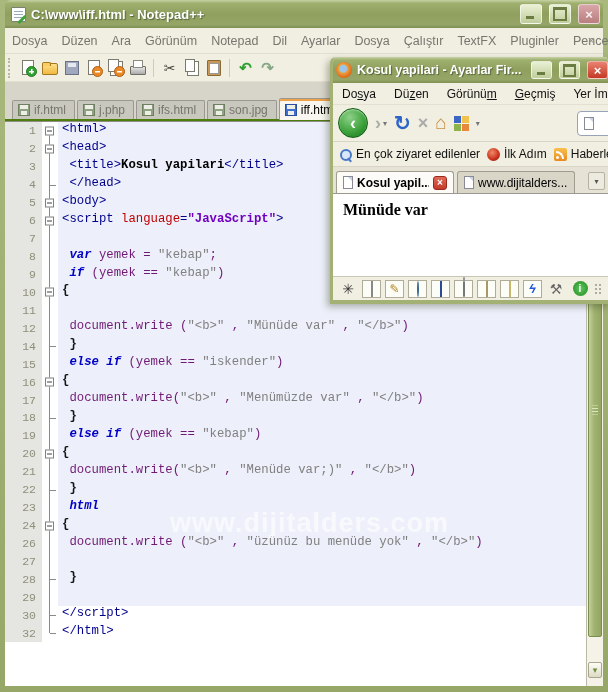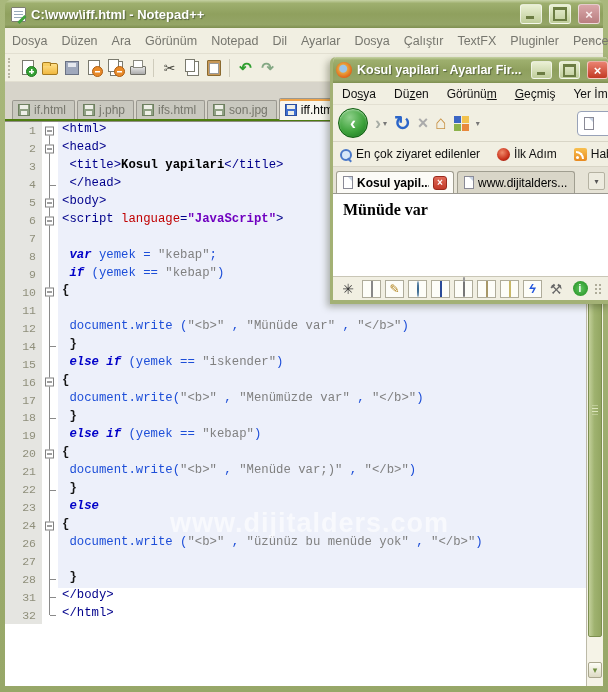--- a/index.html
+++ b/index.html
@@ -65,21 +65,21 @@
   .fold::before{content:"";position:absolute;left:7px;top:0;bottom:0;width:1px;background:#8A8A8A}
   .fold.box1::before{top:50%}
   .fold.corner::before{bottom:50%}
   .fold.tick::after,.fold.corner::after{content:"";position:absolute;left:8px;top:50%;width:6px;height:1px;background:#8A8A8A}
   .fbox{position:absolute;left:3px;top:50%;transform:translateY(-50%);width:9px;height:9px;background:#fff;border:1px solid #808080;z-index:2}
   .fbox::before{content:"";position:absolute;left:1px;right:1px;top:3px;height:1px;background:#404040}
   .codeline{flex:1;display:flex;white-space:pre;font:12.3px "Liberation Mono",monospace;background:#EDF0FA;padding-left:4px;min-width:0;overflow:hidden}
   .codeline.w{background:#fff}
   .c-tag{color:#00008B}.c-txt{color:#000;font-weight:bold}.c-attr{color:#C00000}
   .c-val{color:#7000C0;font-weight:bold}.c-kw{color:#0000C8;font-weight:bold;font-style:italic}
-  .c-str{color:#808080}.c-pln{color:#1d4ed8}.c-br{color:#141414;font-weight:bold}
+  .c-str{color:#808080}.c-pln{color:#701a75}.c-br{color:#141414;font-weight:bold}
   .watermark{position:absolute;left:165px;top:386px;font:bold 27px "Liberation Sans",sans-serif;color:rgba(255,255,255,.6);letter-spacing:1px;z-index:3;pointer-events:none}
 
   .np-scroll{position:absolute;top:0;right:0;bottom:0;width:17px;background:#F5F3E7;border-left:1px solid #BCBAA8}
   .np-thumb{position:absolute;left:1px;right:1px;top:60px;height:455px;background:linear-gradient(90deg,#C3D09B,#9FB26F 45%,#93A662);border:1px solid #7C8E4F;border-radius:2px}
   .thumb-grip{position:absolute;left:3px;right:3px;top:50%;height:9px;transform:translateY(-50%);
     background:repeating-linear-gradient(180deg,#DCE5BC 0 1px,rgba(0,0,0,0) 1px 3px)}
   .np-down{position:absolute;left:1px;right:1px;bottom:8px;height:16px;background:linear-gradient(#FDFDF6,#DDDAC4);border:1px solid #A9A68E;border-radius:2px;display:flex;align-items:center;justify-content:center;color:#6E8F3F;font-size:9px}
 
   
   #ff{position:absolute;left:330px;top:57px;width:281px;height:247px;z-index:10;background:#F1EFE2;border:3px solid #A3B175;border-top:none;border-bottom-width:4px;border-radius:6px 6px 0 0;box-shadow:-3px 3px 7px rgba(50,55,25,.35);display:flex;flex-direction:column;overflow:hidden}
@@ -103,21 +103,21 @@
   .reload-btn{color:#2B65C9;font-size:20px;font-weight:bold}
   .stop-btn{color:#ABABAB;font-size:18px;font-weight:bold}
   .home-btn{color:#C89244;font-size:19px}
   .grid-icon{display:grid;grid-template-columns:7px 7px;grid-template-rows:7px 7px;gap:1px;flex:none}
   .grid-icon span:nth-child(1){background:#3C66C4}.grid-icon span:nth-child(2){background:#F2C24E}
   .grid-icon span:nth-child(3){background:#8CB24B}.grid-icon span:nth-child(4){background:#E8883C}
   .urlfrag{margin-left:auto;margin-right:-10px;width:36px;height:25px;flex:none;background:#fff;border:1px solid #98A2B8;border-radius:4px;display:flex;align-items:center;padding-left:6px}
   .pgico{width:10px;height:13px;background:#fff;border:1px solid #8A8A96;position:relative;flex:none}
   .pgico::before{content:"";position:absolute;right:0;top:0;border:2px solid #C8D4E4;border-left-color:transparent;border-bottom-color:transparent}
 
-  .ff-bookmarks{height:25px;flex:none;display:flex;align-items:center;gap:17px;padding:0 6px;border-bottom:1px solid #D8D5C6;font-size:12px;color:#111;white-space:nowrap;overflow:hidden}
+  .ff-bookmarks{height:25px;flex:none;display:flex;align-items:center;gap:7px;padding:0 6px;border-bottom:1px solid #D8D5C6;font-size:12px;color:#111;white-space:nowrap;overflow:hidden}
   .bm{display:inline-flex;align-items:center;gap:4px}
   .bm-magnifier{width:13px;height:13px;position:relative;flex:none}
   .bm-magnifier::before{content:"";position:absolute;left:1px;top:1px;width:8px;height:8px;border:2px solid #4A78C8;border-radius:50%;background:#D8E8F8}
   .bm-magnifier::after{content:"";position:absolute;right:0;bottom:0;width:5px;height:2px;background:#4A78C8;transform:rotate(45deg)}
   .bm-fox{width:13px;height:13px;border-radius:50%;background:radial-gradient(circle at 40% 35%,#F08A6A,#C8301A 60%,#7A1208);flex:none}
   .bm-rss{width:13px;height:13px;border-radius:2px;background:linear-gradient(#F8C050,#E88A20);position:relative;flex:none}
   .bm-rss::before{content:"";position:absolute;left:2px;bottom:2px;width:3px;height:3px;border-radius:50%;background:#fff}
   .bm-rss::after{content:"";position:absolute;left:2px;bottom:2px;width:6px;height:6px;border:2px solid #fff;border-left:none;border-bottom:none;border-radius:0 100% 0 0}
 
   .ff-tabs{height:26px;flex:none;background:#E6E3D6;display:flex;align-items:flex-end;padding:0 3px;gap:3px}
@@ -328,21 +328,21 @@
             <span class="codeline"><span class="c-pln"> document.write(</span><span class="c-str">"&lt;b&gt;"</span><span class="c-pln"> , </span><span class="c-str">"Menüde var;)"</span><span class="c-pln"> , </span><span class="c-str">"&lt;/b&gt;"</span><span class="c-pln">)</span></span>
           </div>
           <div class="row">
             <span class="num">22</span>
             <span class="fold tick"></span>
             <span class="codeline"><span class="c-pln"> </span><span class="c-br">}</span></span>
           </div>
           <div class="row">
             <span class="num">23</span>
             <span class="fold line"></span>
-            <span class="codeline"><span class="c-pln"> </span><span class="c-kw">else</span></span>
+            <span class="codeline"><span class="c-pln"> </span><span class="c-kw">html</span></span>
           </div>
           <div class="row">
             <span class="num">24</span>
             <span class="fold box">
               <span class="fbox"></span>
             </span>
             <span class="codeline"><span class="c-br">{</span></span>
           </div>
           <div class="row">
             <span class="num">26</span>
@@ -353,23 +353,28 @@
             <span class="num">27</span>
             <span class="fold line"></span>
             <span class="codeline"></span>
           </div>
           <div class="row">
             <span class="num">28</span>
             <span class="fold tick"></span>
             <span class="codeline"><span class="c-pln"> </span><span class="c-br">}</span></span>
           </div>
           <div class="row">
-            <span class="num">31</span>
-            <span class="fold tick"></span>
-            <span class="codeline w"><span class="c-tag">&lt;/body&gt;</span></span>
+            <span class="num">29</span>
+            <span class="fold line"></span>
+            <span class="codeline"></span>
+          </div>
+          <div class="row">
+            <span class="num">30</span>
+            <span class="fold tick"></span>
+            <span class="codeline w"><span class="c-tag">&lt;/script&gt;</span></span>
           </div>
           <div class="row">
             <span class="num">32</span>
             <span class="fold corner"></span>
             <span class="codeline w"><span class="c-tag">&lt;/html&gt;</span></span>
           </div>
         </div>
       <div class="watermark">www.dijitalders.com</div>
       <div class="np-scroll">
         <div class="np-thumb">

